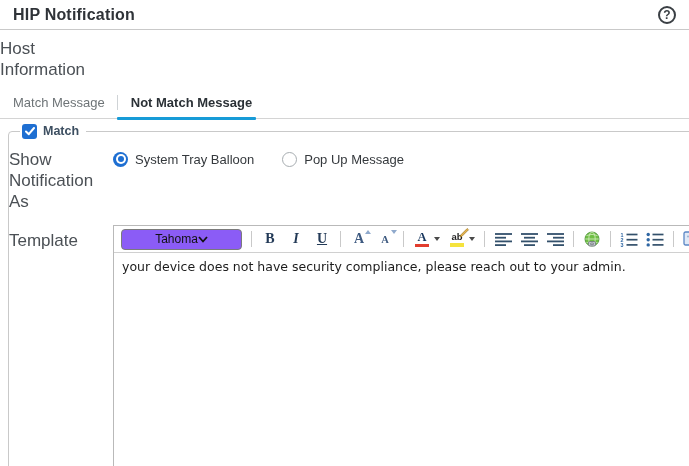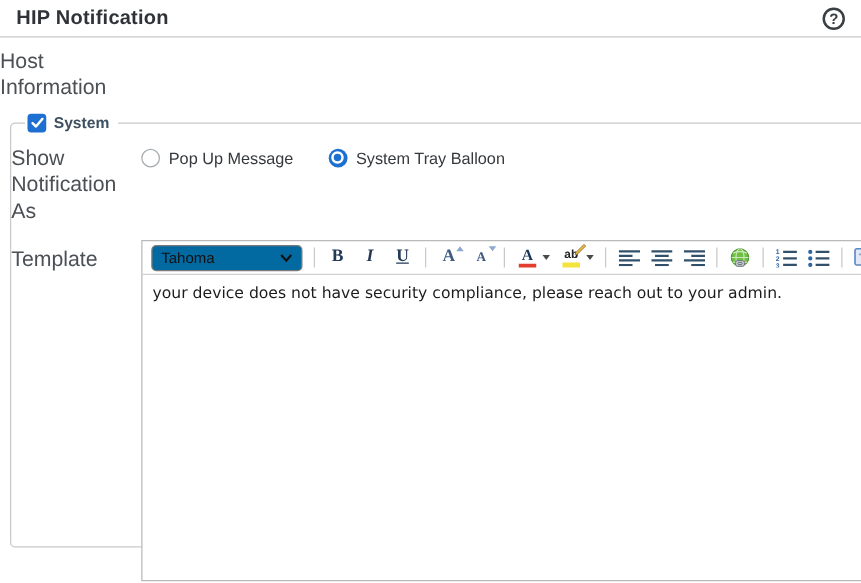--- a/index.html
+++ b/index.html
@@ -101,22 +101,22 @@
   .editor { flex: 1; border: 1px solid #b9b9b9; background: #fff; }
   .editor-toolbar {
     display: flex; align-items: center;
     height: 27px; padding: 2px 7px;
     border-bottom: 1px solid #d0d0d0;
     gap: 9px;
   }
   .font-combo {
     width: 121px; height: 21px;
     border: 1px solid #7b7b7b; border-radius: 4px;
-    display: flex; align-items: center; justify-content: space-between;
-    padding: 0 7px; cursor: pointer; background: #0369a1;
+    display: flex; align-items: center; justify-content: center;
+    padding: 0 7px; cursor: pointer; background: #8b5cf6;
   }
   .font-combo-value { font-size: 12px; color: #111; }
   .tb-sep { width: 1px; height: 16px; background: #c9c9c9; flex: 0 0 1px; }
   .tb-btn {
     min-width: 18px; height: 20px;
     display: flex; align-items: center; justify-content: center;
     cursor: pointer; position: relative;
     font-family: "Liberation Serif", serif;
     color: #233a57;
   }
@@ -155,41 +155,46 @@
     <div class="title">HIP Notification</div>
     <div class="help-icon">
       <span>?</span>
     </div>
   </div>
 
   <div class="host-row">
     <div class="field-label">Host Information</div>
   </div>
 
+  <div class="tabs">
+    <div class="tab tab-inactive">Match Message</div>
+    <div class="tab-sep"></div>
+    <div class="tab tab-active">Not Match Message</div>
+  </div>
 
   <fieldset class="enable-box">
     <legend class="enable-legend">
       <span class="checkbox">
         <svg width="10" height="9" viewBox="0 0 10 9">
           <polyline points="1,4.5 3.8,7.2 9,1" fill="none" stroke="#fff" stroke-width="2" stroke-linecap="round" stroke-linejoin="round"></polyline>
         </svg>
       </span>
-      <span class="enable-label">System</span>
+      <span class="enable-label">Match</span>
     </legend>
 
     <div class="form-row">
       <div class="field-label">Show Notification As</div>
       <div class="radio-group">
         <div class="radio-option">
+          <span class="radio radio-on"></span>
+          <span class="radio-label">System Tray Balloon</span>
+        </div>
+        <div class="radio-option">
           <span class="radio radio-off"></span>
           <span class="radio-label">Pop Up Message</span>
-        </div>
-        <div class="radio-option">
-          <span class="radio radio-on"></span>
-          <span class="radio-label">System Tray Balloon</span>
         </div>
       </div>
     </div>
 
     <div class="form-row template-row">
       <div class="field-label">Template</div>
 
       <div class="editor">
         <div class="editor-toolbar">
 

